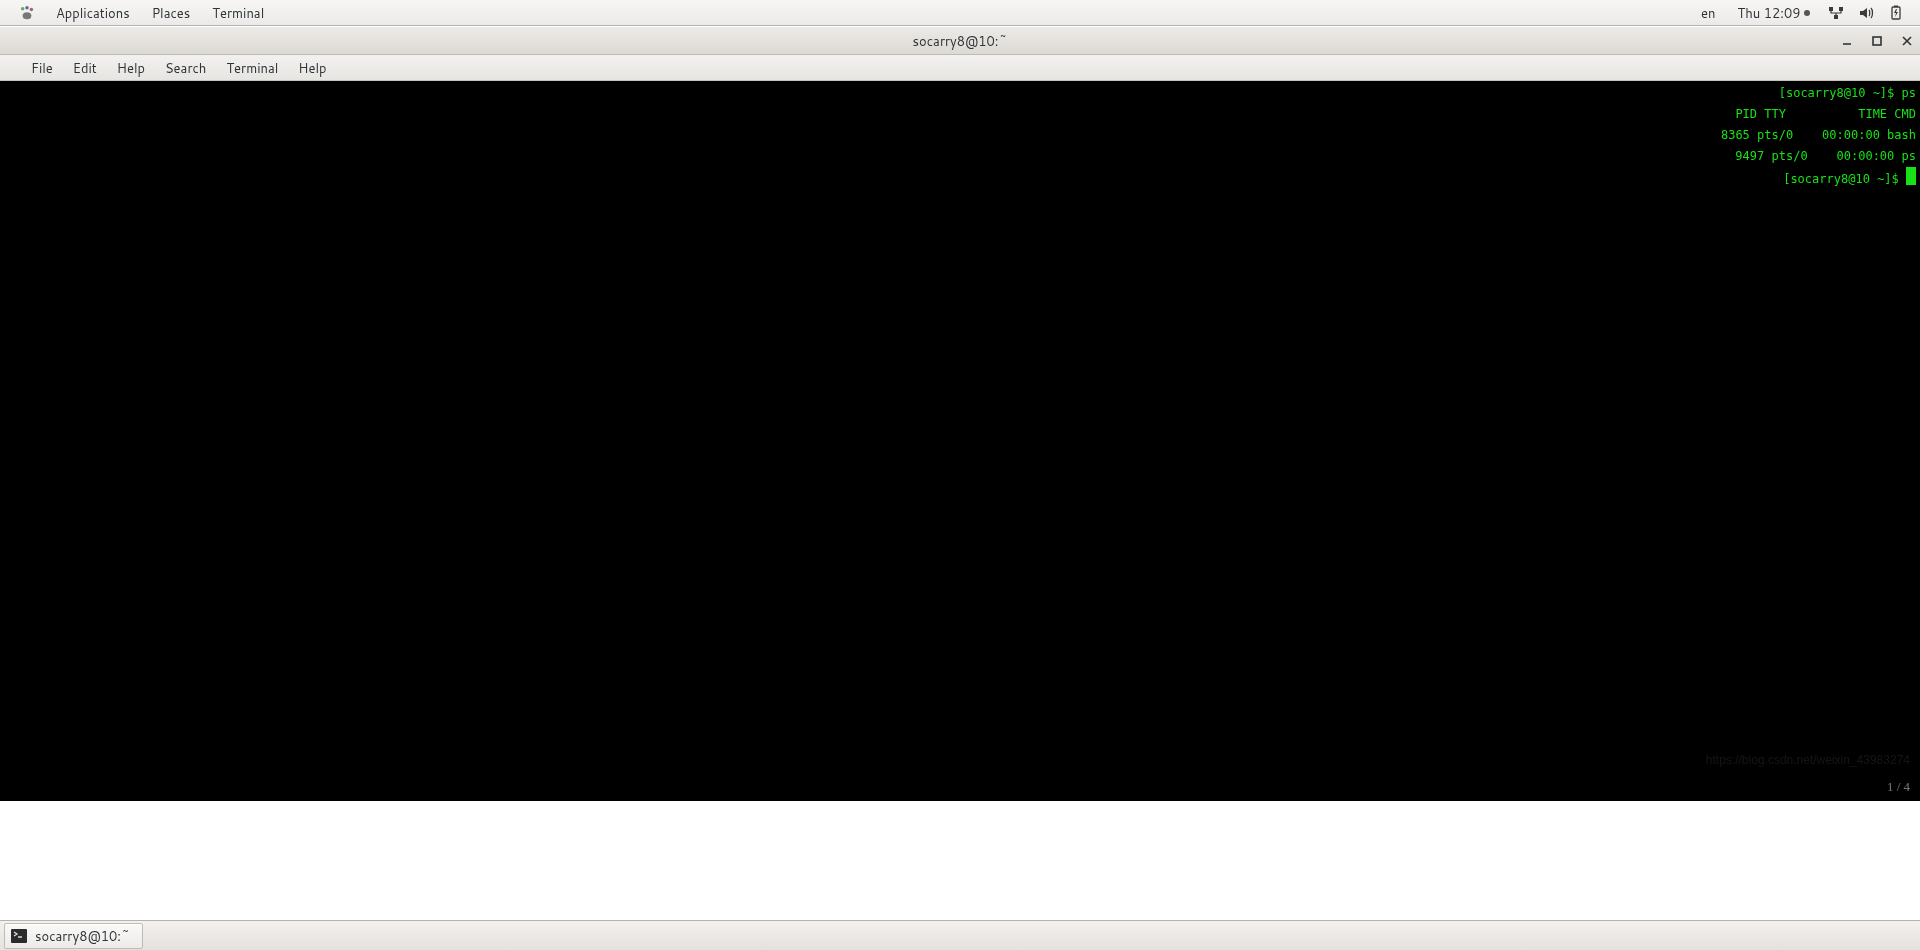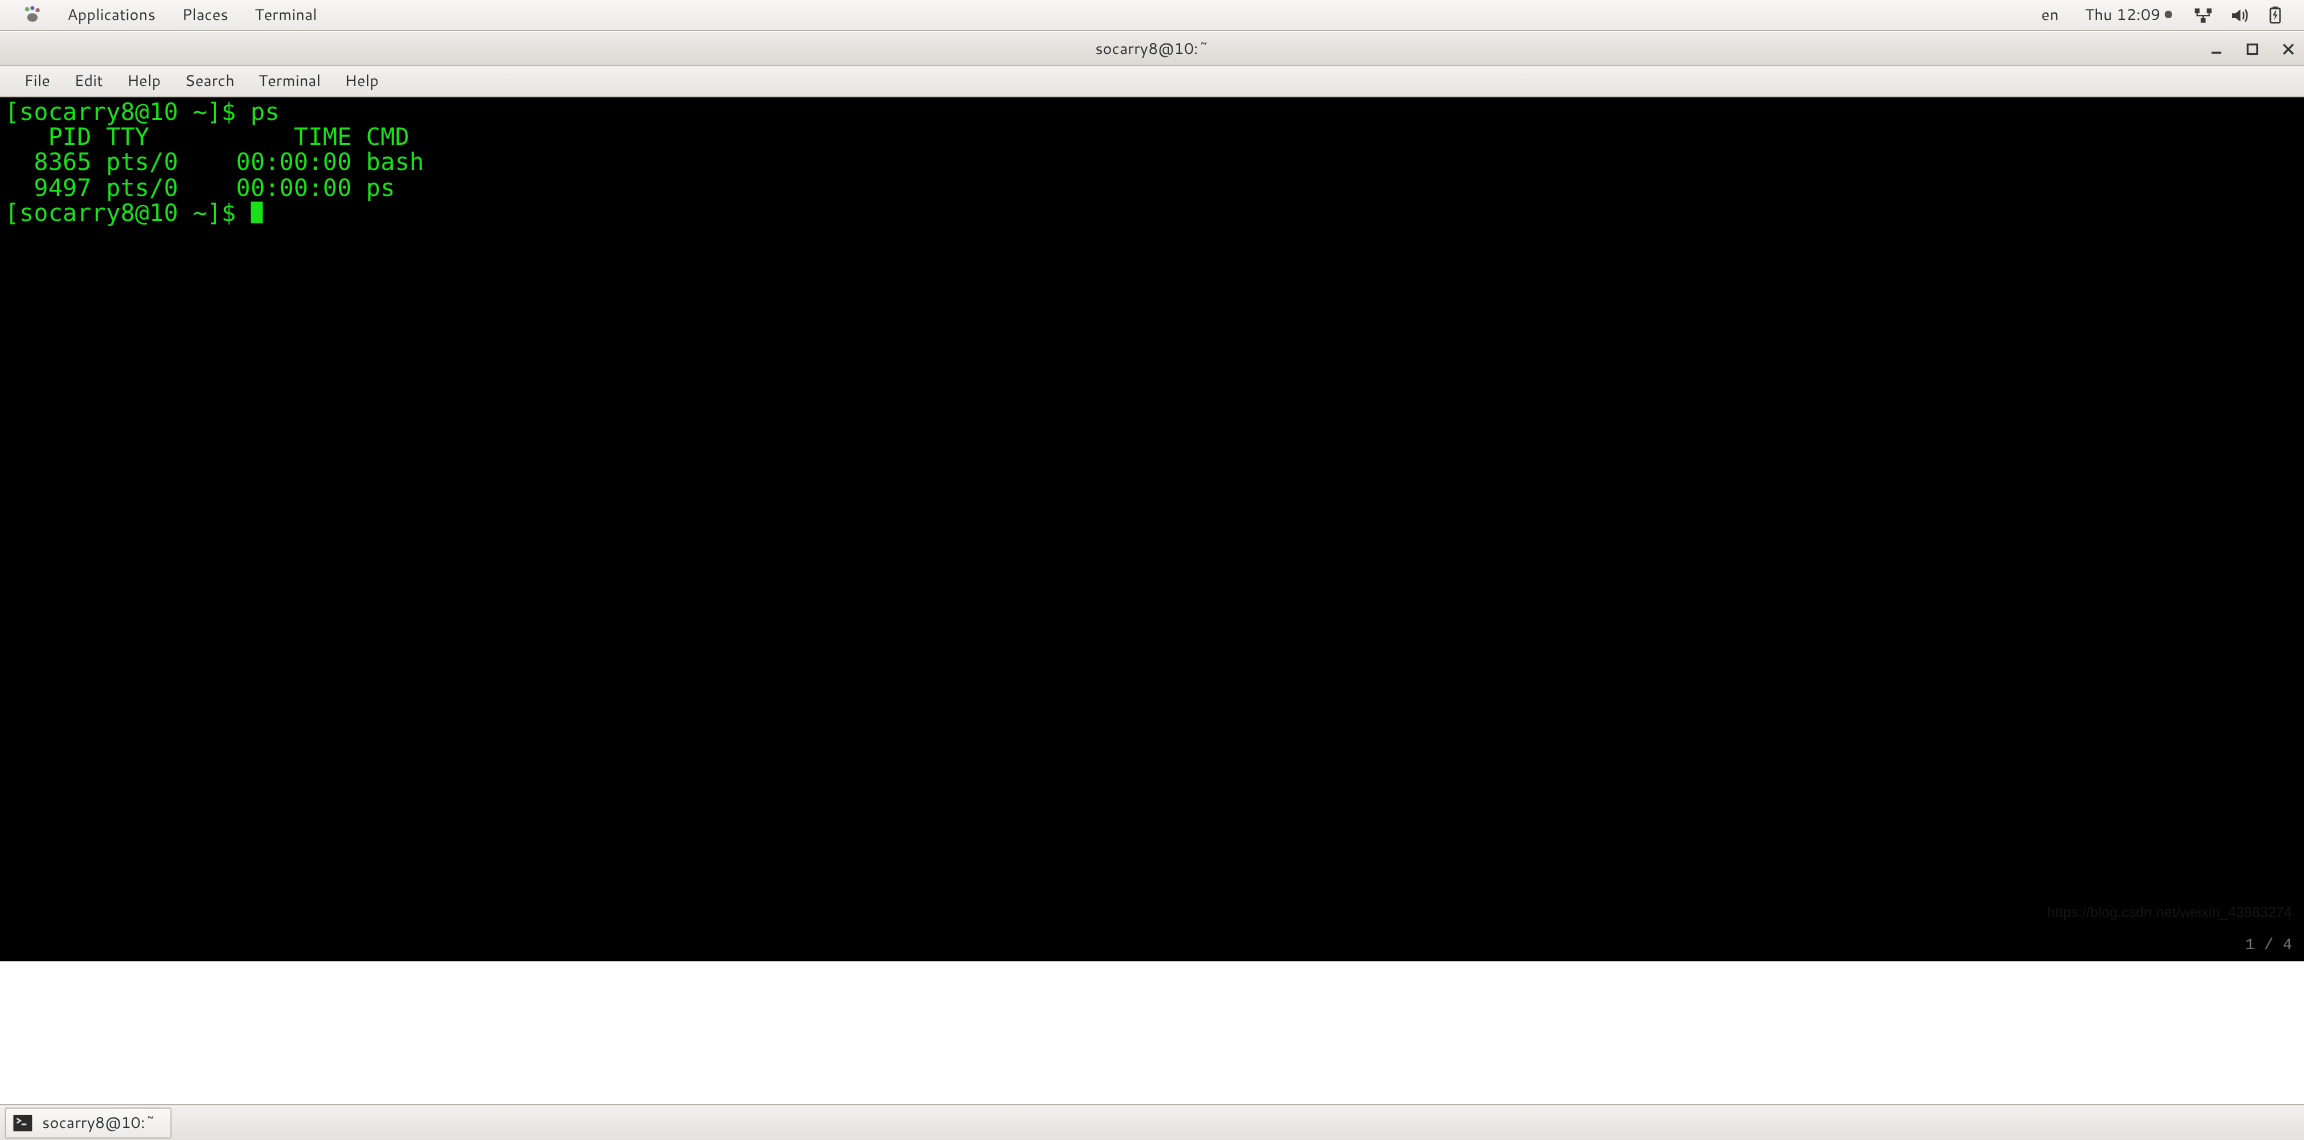--- a/index.html
+++ b/index.html
@@ -61,37 +61,38 @@
 .win-btn { width:14px; height:14px; display:flex; align-items:center; justify-content:center; cursor:pointer; }
 .win-btn svg { stroke:#2e3436; stroke-width:1.6; }
 
 
 .menubar {
   height: 26px;
   background: linear-gradient(#f3f1ef, #e7e5e2);
   border-bottom: 1px solid #c7c2bb;
   display: flex;
   align-items: center;
-  padding: 0 10px;
+  padding: 0 21px;
   gap: 0;
   font-size: 13px;
 }
 .menu-item { padding: 3px 10px; cursor:pointer; }
 
 
 .terminal {
   background: #000;
   color: #18e118;
   font-family: "DejaVu Sans Mono", "Liberation Mono", monospace;
-  font-size: 20px;
+  font-size: 12px;
   line-height: 21px;
   white-space: pre;
   padding: 2px 4px 4px 4px;
   height: 720px; 
   overflow: hidden;
+  text-align: right;
 }
 .cursor-block {
   display:inline-block;
   width: 10px;
   height: 18px;
   background:#18e118;
   vertical-align: -2px;
 }
 
 
@@ -115,21 +116,21 @@
   box-shadow: inset 0 1px 0 #fff;
 }
 .task-icon { width:16px; height:14px; }
 
 .page-indicator {
   position:absolute;
   right:10px;
   bottom:6px;
   font-size:13px;
   color:rgba(255,255,255,0.45);
-  font-family: Liberation Mono, monospace;
+  font-family: Liberation Serif, serif;
 }
 .watermark {
   position:absolute;
   right:10px;
   bottom: 34px;
   font-size:12px;
   color: rgba(255,255,255,0.08);
   font-family: sans-serif;
 }
 </style>

